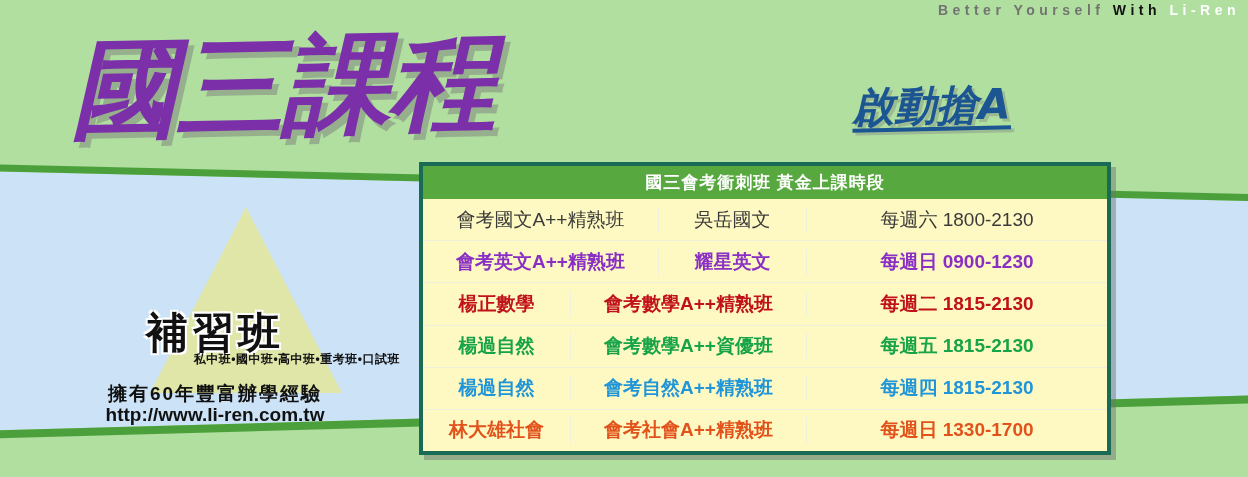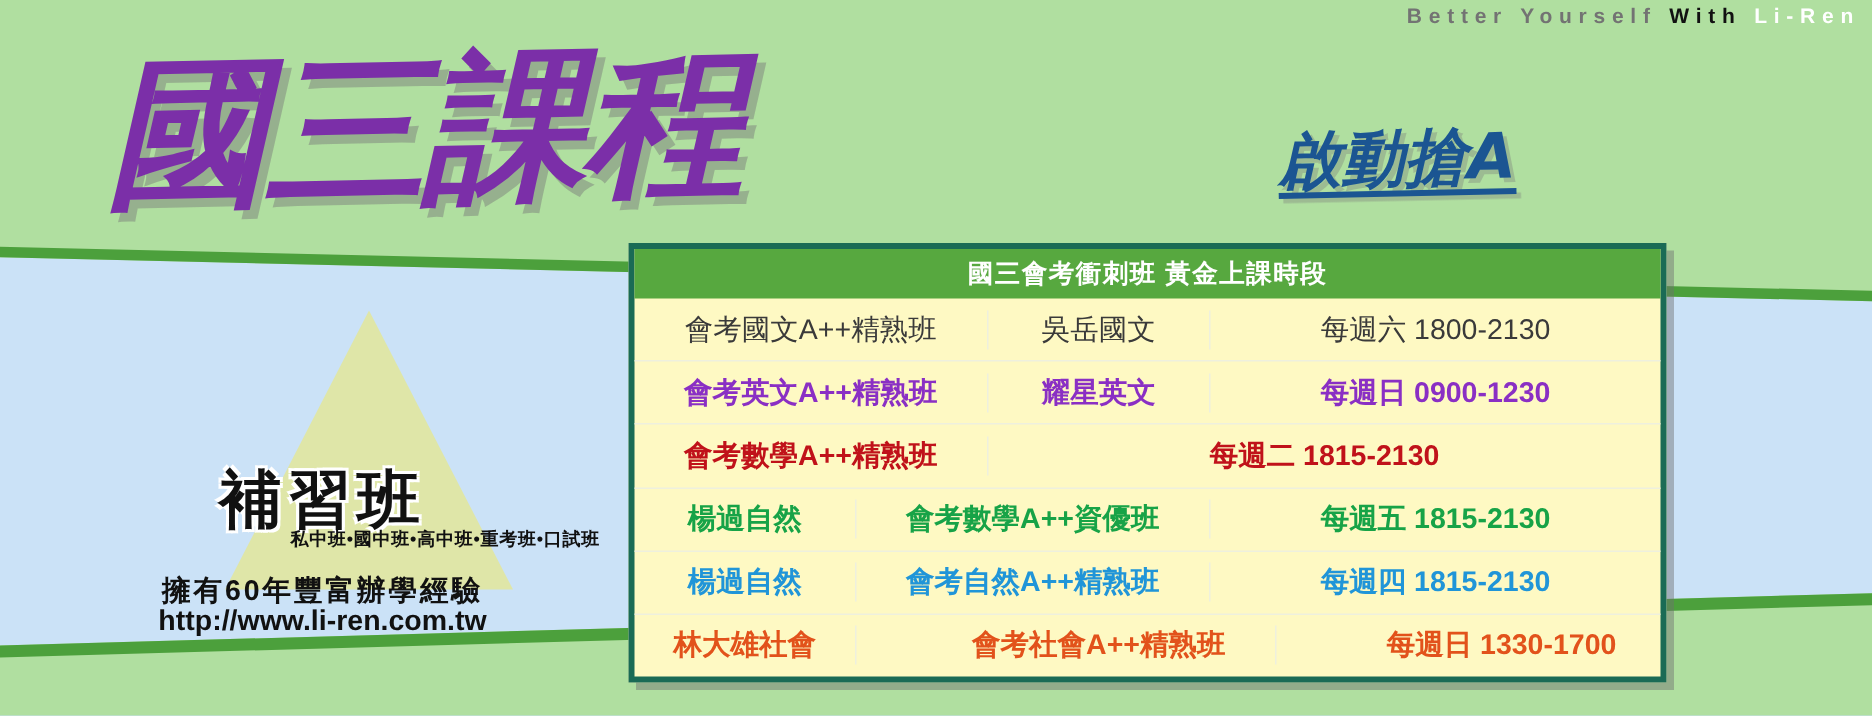--- a/index.html
+++ b/index.html
@@ -127,21 +127,21 @@
     background:#57a83f; color:#ffffff;
     height:33px; line-height:33px; text-align:center;
     font-size:17px; font-weight:bold; letter-spacing:1px;
     flex:0 0 auto;
   }
   .tbl-body{ flex:1 1 auto; display:flex; flex-direction:column; }
   .trow{
     flex:1 1 0; display:flex; align-items:center;
     border-bottom:1.5px solid #eef0de;
   }
-  .trow:last-child{ border-bottom:none;gap:44px; }
+  .trow:last-child{ border-bottom:none; }
   .cell{
     font-size:19px; font-weight:bold; text-align:center;
     white-space:nowrap; overflow:hidden;
   }
   .c-teacher{ flex:0 0 148px; border-right:1.5px solid #eef0de; }
   .c-course{ flex:0 0 236px; border-right:1.5px solid #eef0de; }
   .c-time{ flex:1 1 auto; }
   .r0 .cell{ color:#3a3a3a; font-weight:normal; }
   .r1 .cell{ color:#8a2fc4; }
   .r2 .cell{ color:#c0121a; }
@@ -182,20 +182,21 @@
           <div class="cell c-course" style="color: rgb(58, 58, 58);">會考國文A++精熟班</div>
           <div class="cell c-teacher" style="color: rgb(58, 58, 58);">吳岳國文</div>
           <div class="cell c-time" style="color: rgb(58, 58, 58);">每週六 1800-2130</div>
         </div>
         <div class="trow r1">
           <div class="cell c-course" style="color: rgb(138, 47, 196);">會考英文A++精熟班</div>
           <div class="cell c-teacher" style="color: rgb(138, 47, 196);">耀星英文</div>
           <div class="cell c-time" style="color: rgb(138, 47, 196);">每週日 0900-1230</div>
         </div>
         <div class="trow r2">
+          <div class="cell c-teacher" style="color: rgb(192, 18, 26);">楊正數學</div>
           <div class="cell c-course" style="color: rgb(192, 18, 26);">會考數學A++精熟班</div>
           <div class="cell c-time" style="color: rgb(192, 18, 26);">每週二 1815-2130</div>
         </div>
         <div class="trow r3">
           <div class="cell c-teacher" style="color: rgb(23, 163, 71);">楊過自然</div>
           <div class="cell c-course" style="color: rgb(23, 163, 71); text-align: center;">會考數學A++資優班</div>
           <div class="cell c-time" style="color: rgb(23, 163, 71);">每週五 1815-2130</div>
         </div>
         <div class="trow r4">
           <div class="cell c-teacher" style="color: rgb(32, 149, 216);">楊過自然</div>

